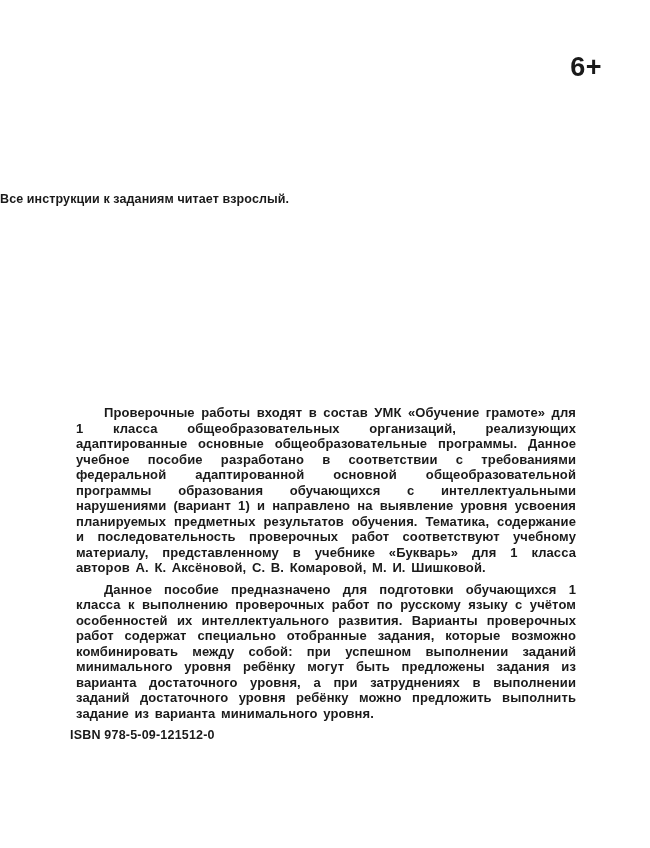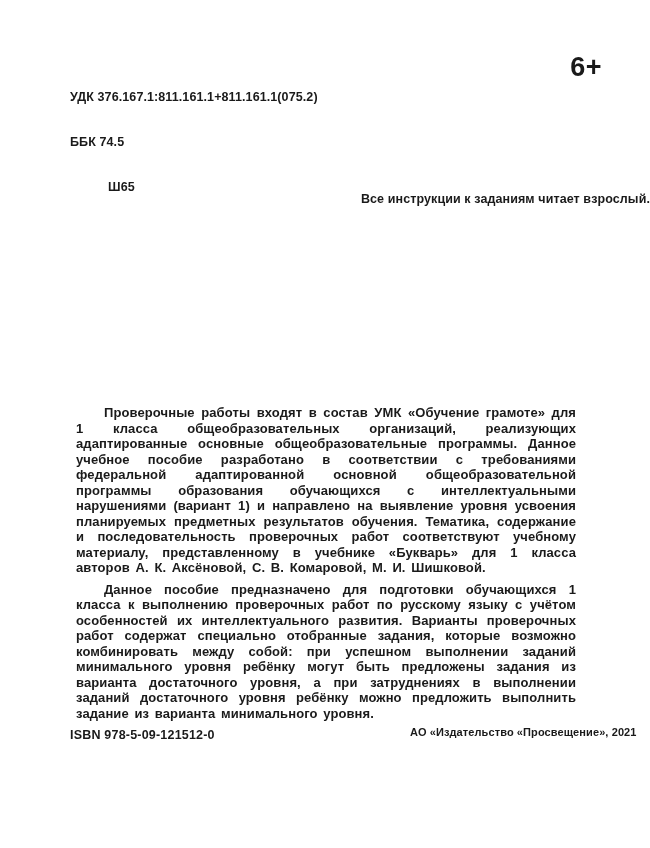--- a/index.html
+++ b/index.html
@@ -41,21 +41,21 @@
     font-weight: bold;
     letter-spacing: 0.5px;
   }
 
   
   .instruction {
     position: absolute;
     left: 0;
     right: 0;
     top: 192px;
-    text-align: right;
+    text-align: left;
     font-size: 12.5px;
     font-weight: bold;
     letter-spacing: 0.1px;
   }
 
   
   .annotation {
     position: absolute;
     left: 70px;
     width: 512px;
@@ -95,34 +95,28 @@
   }
   .copyright .indented {
     margin-left: 17px;
   }
 </style>
 </head>
 <body>
 
 <div class="page">
 
-  <div class="biblio">
-    <div>УДК 376.167.1:811.161.1+811.161.1(075.2)</div>
-    <div>ББК 74.5</div>
-    <div class="sh-line">Ш65</div>
-  </div>
 
   <div class="age-rating">6+</div>
 
   <div class="instruction">Все инструкции к заданиям читает взрослый.</div>
 
   <div class="annotation">
     <p>Проверочные работы входят в состав УМК «Обучение грамоте» для 1 класса общеобразовательных организаций, реализующих адаптированные основные общеобразовательные программы. Данное учебное пособие разработано в соответствии с требованиями федеральной адаптированной основной общеобразовательной программы образования обучающихся с интеллектуальными нарушениями (вариант 1) и направлено на выявление уровня усвоения планируемых предметных результатов обучения. Тематика, содержание и последовательность проверочных работ соответствуют учебному материалу, представленному в учебнике «Букварь» для 1 класса авторов А. К. Аксёновой, С. В. Комаровой, М. И. Шишковой.</p>
     <p>Данное пособие предназначено для подготовки обучающихся 1 класса к выполнению проверочных работ по русскому языку с учётом особенностей их интеллектуального развития. Варианты проверочных работ содержат специально отобранные задания, которые возможно комбинировать между собой: при успешном выполнении заданий минимального уровня ребёнку могут быть предложены задания из варианта достаточного уровня, а при затруднениях в выполнении заданий достаточного уровня ребёнку можно предложить выполнить задание из варианта минимального уровня.</p>
   </div>
 
   <div class="isbn">ISBN 978-5-09-121512-0</div>
 
   <div class="copyright">
-    <div class="line indented">АО «Издательство «Просвещение», 2021</div>
   </div>
 
 </div>
 
 </body></html>

